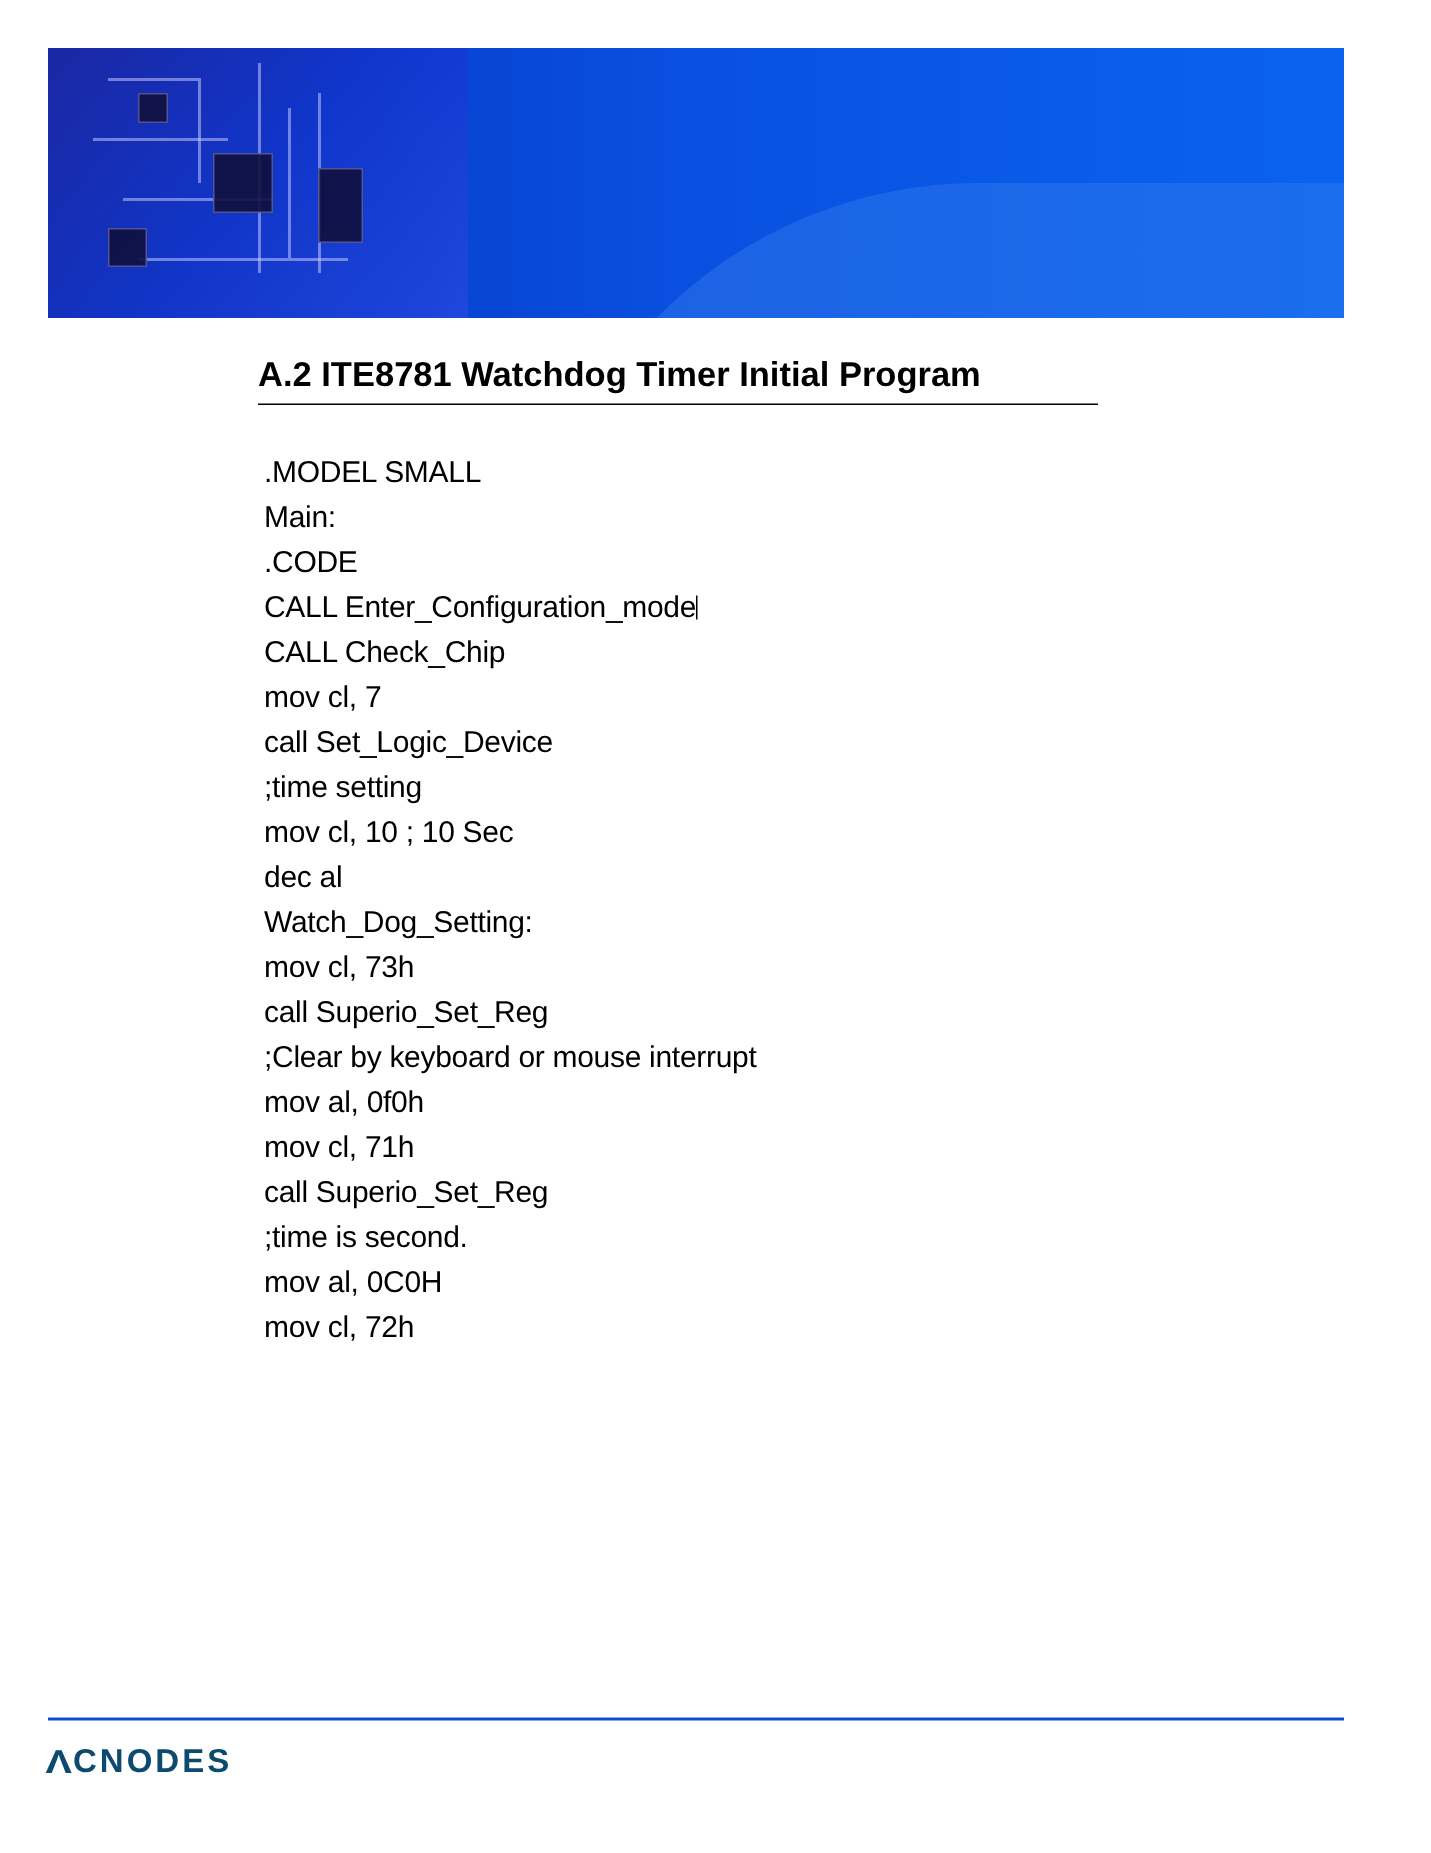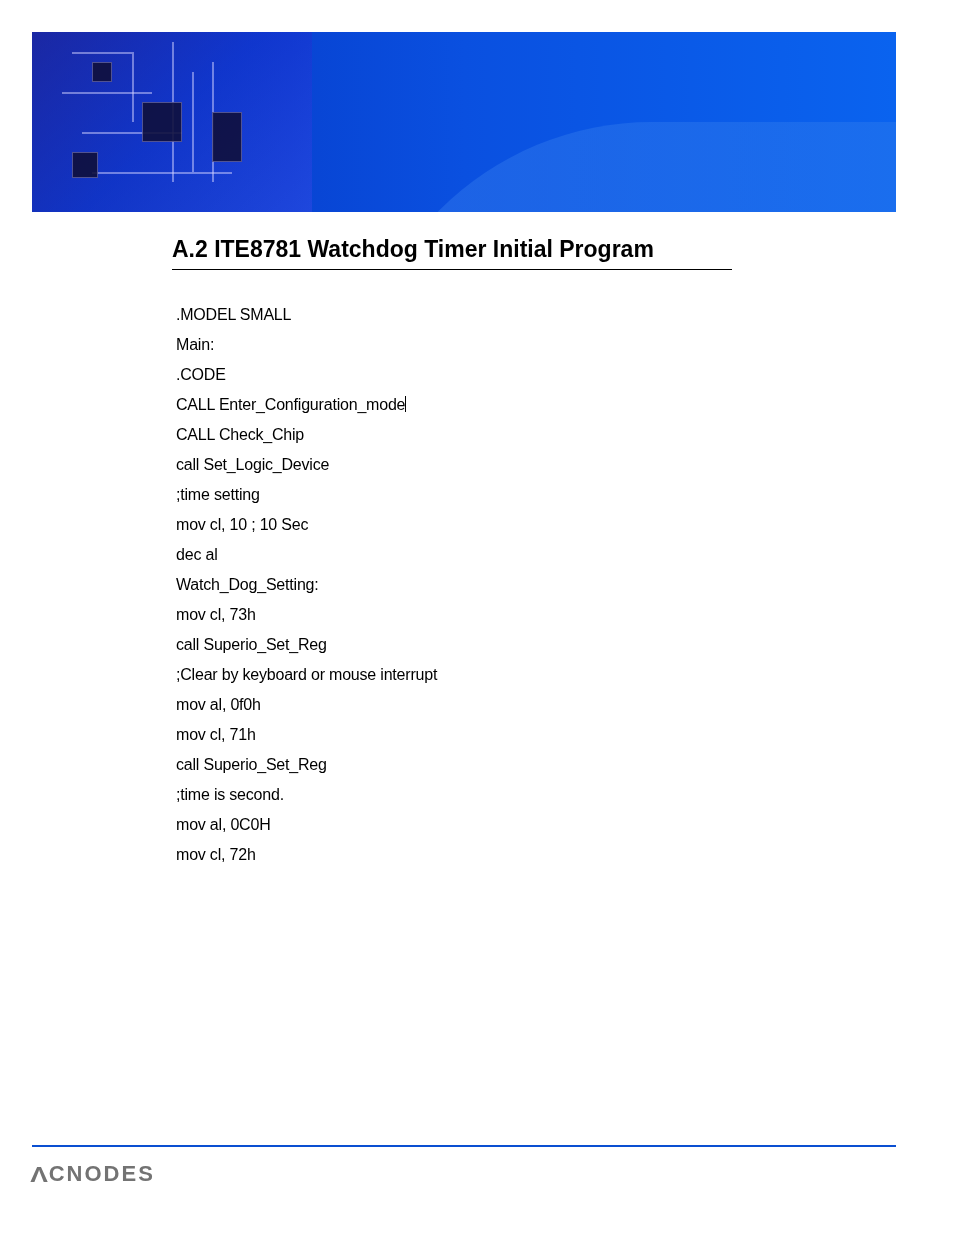--- a/index.html
+++ b/index.html
@@ -67,21 +67,21 @@
     border-bottom: 1.5px solid #000;
     padding-bottom: 6px;
     font-weight: bold;
     font-size: 23px;
     color: #000;
   }
   .code-block {
     position: absolute;
     top: 300px;
     left: 176px;
-    font-size: 16px;
+    font-size: 20px;
     line-height: 30px;
     color: #000;
     letter-spacing: -0.2px;
   }
   .code-line {
     display: block;
   }
   .cursor-bar {
     display: inline-block;
     width: 1px;
@@ -99,21 +99,21 @@
     background: #0a4fd1;
   }
   .footer-logo {
     position: absolute;
     left: 32px;
     bottom: 48px;
     font-family: "Trebuchet MS", Arial, sans-serif;
     font-weight: bold;
     font-size: 22px;
     letter-spacing: 2px;
-    color: #737373;
+    color: #0c4a6e;
   }
   .footer-logo .caret {
     display: inline-block;
     transform: scaleX(1.2) translateY(1px);
   }
 </style>
 </head>
 <body>
 
 <div class="banner">
@@ -135,20 +135,21 @@
 </div>
 
 <div class="section-heading">A.2 ITE8781 Watchdog Timer Initial Program</div>
 
 <div class="code-block" id="code-block">
     <span class="code-line">.MODEL SMALL</span>
     <span class="code-line">Main:</span>
     <span class="code-line">.CODE</span>
     <span class="code-line">CALL Enter_Configuration_mode<span class="cursor-bar"></span></span>
     <span class="code-line">CALL Check_Chip</span>
+    <span class="code-line">mov cl, 7</span>
     <span class="code-line">call Set_Logic_Device</span>
     <span class="code-line">;time setting</span>
     <span class="code-line">mov cl, 10 ; 10 Sec</span>
     <span class="code-line">dec al</span>
     <span class="code-line">Watch_Dog_Setting:</span>
     <span class="code-line">mov cl, 73h</span>
     <span class="code-line">call Superio_Set_Reg</span>
     <span class="code-line">;Clear by keyboard or mouse interrupt</span>
     <span class="code-line">mov al, 0f0h</span>
     <span class="code-line">mov cl, 71h</span>

